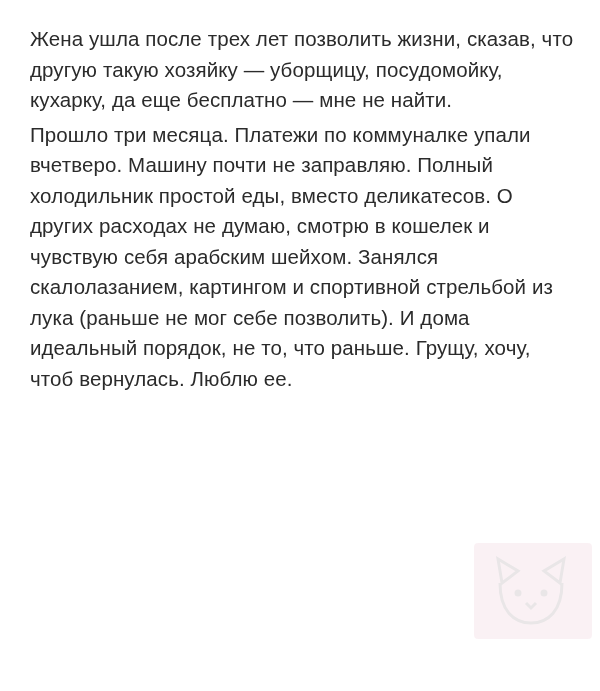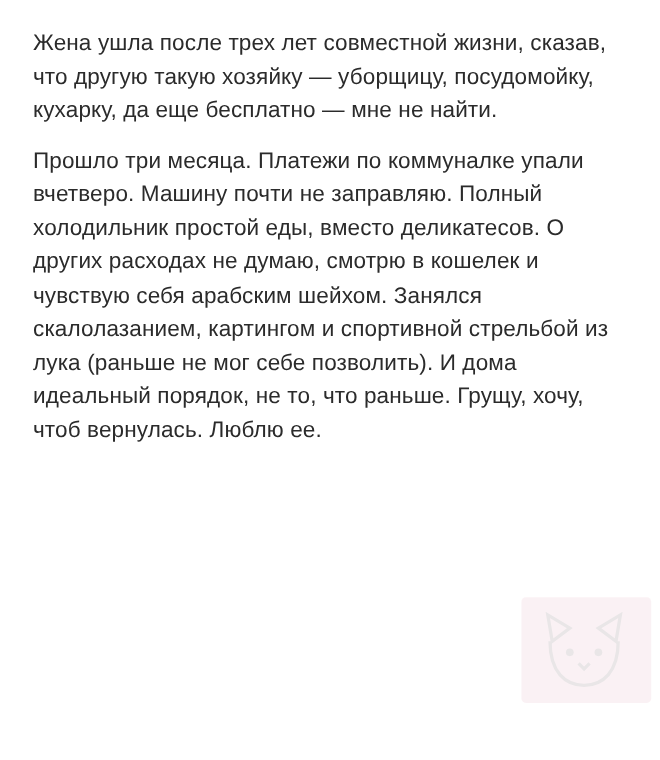--- a/index.html
+++ b/index.html
@@ -47,36 +47,36 @@
   .para {
     color: #2b2b2b;
     font-size: 20.5px;
     line-height: 30.5px;
     letter-spacing: 0.1px;
     margin: 0;
     position: relative;
     z-index: 2;
   }
   .para + .para {
-    margin-top: 16px;
+    margin-top: 4px;
   }
 </style>
 </head>
 <body>
 
 <div class="page">
 
   <div class="watermark">
     <div class="wm-box"></div>
     <svg width="90" height="76" viewBox="0 0 90 76">
       <path d="M14 30 L10 6 L30 18 Z" fill="none" stroke="#cfc9cc" stroke-width="3"></path>
       <path d="M72 30 L76 6 L56 18 Z" fill="none" stroke="#cfc9cc" stroke-width="3"></path>
       <path d="M12 30 C12 58, 26 70, 43 70 C60 70, 74 58, 74 30" fill="none" stroke="#cfc9cc" stroke-width="3"></path>
       <circle cx="30" cy="40" r="3.5" fill="#cfc9cc"></circle>
       <circle cx="56" cy="40" r="3.5" fill="#cfc9cc"></circle>
       <path d="M38 50 L43 55 L48 50" fill="none" stroke="#cfc9cc" stroke-width="3"></path>
     </svg>
   </div>
 
-  <p class="para">Жена ушла после трех лет совместной жизни, сказав, что другую такую хозяйку — уборщицу, посудомойку, кухарку, да еще бесплатно — мне не найти.</p>
+  <p class="para">Жена ушла после трех лет позволить жизни, сказав, что другую такую хозяйку — уборщицу, посудомойку, кухарку, да еще бесплатно — мне не найти.</p>
   <p class="para">Прошло три месяца. Платежи по коммуналке упали вчетверо. Машину почти не заправляю. Полный холодильник простой еды, вместо деликатесов. О других расходах не думаю, смотрю в кошелек и чувствую себя арабским шейхом. Занялся скалолазанием, картингом и спортивной стрельбой из лука (раньше не мог себе позволить). И дома идеальный порядок, не то, что раньше. Грущу, хочу, чтоб вернулась. Люблю ее.</p>
 
 </div>
 
 </body></html>

